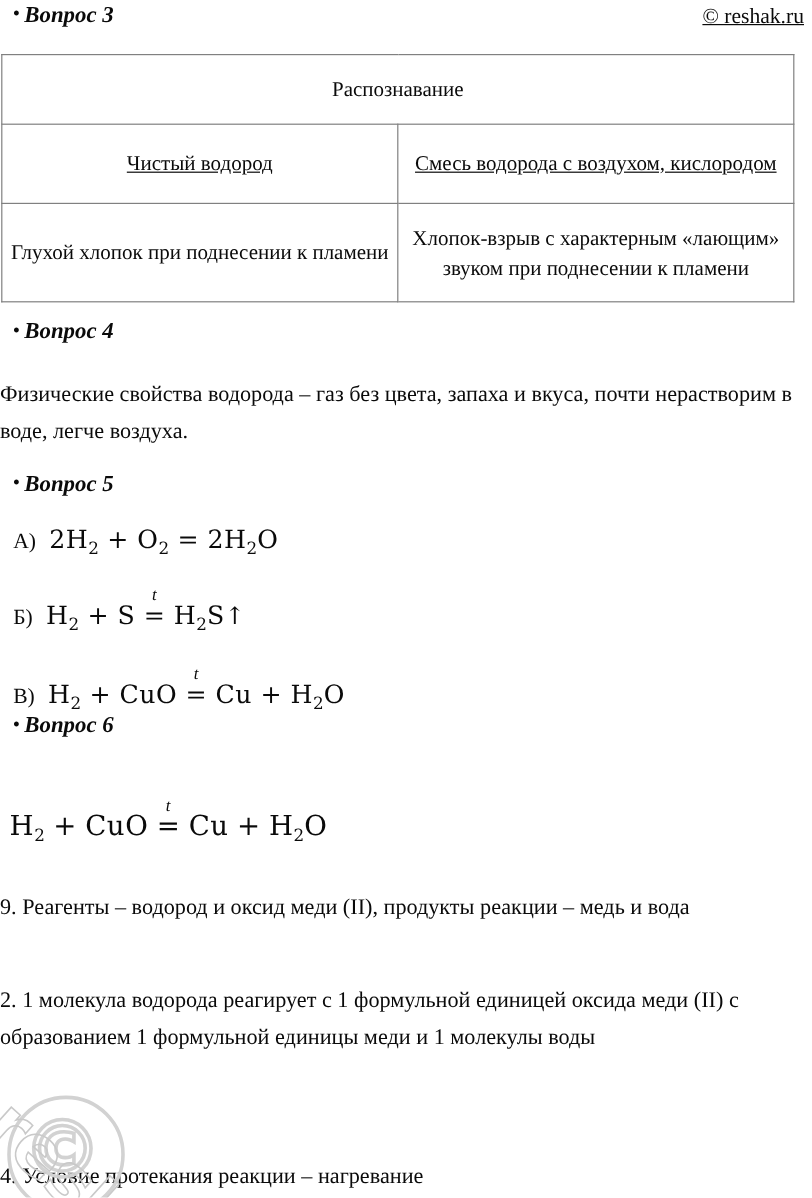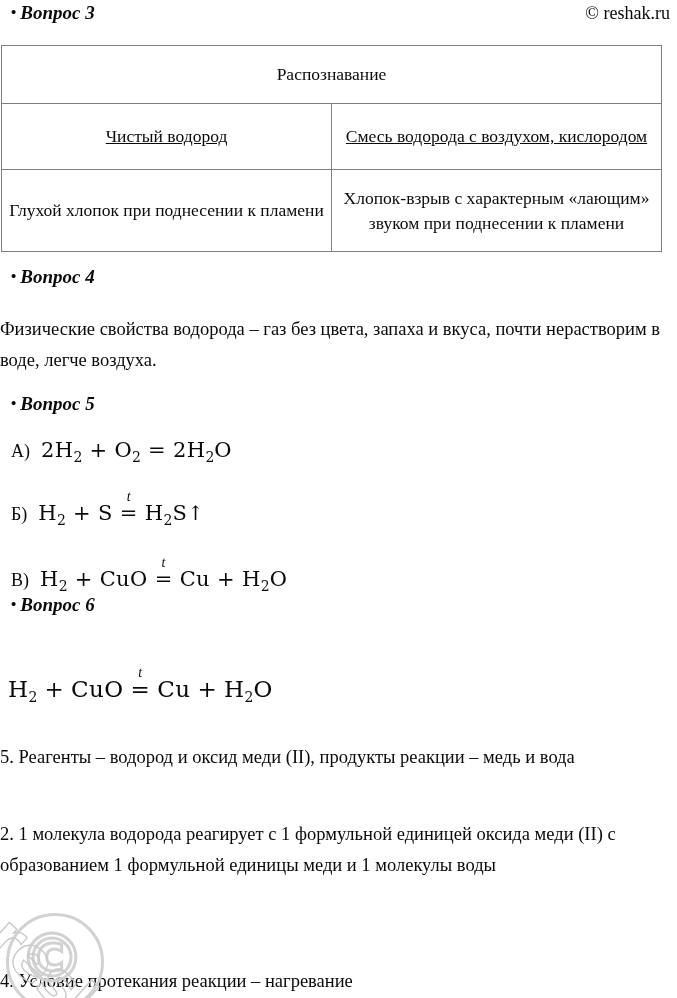--- a/index.html
+++ b/index.html
@@ -51,20 +51,21 @@
     top: 0px;
   }
   .copyright {
     position: absolute;
     right: 7px;
     top: 1px;
     font-size: 18px;
     line-height: 24px;
     font-family: "Liberation Serif", "DejaVu Serif", serif;
     white-space: nowrap;
+    text-decoration: underline;
   }
 
   
   .tbl {
     position: absolute;
     left: 1px;
     top: 45px;
     width: 661px;
     border-collapse: collapse;
     table-layout: fixed;
@@ -241,21 +242,21 @@
   <div class="eq-row eq-c">
     <span class="eq-label">В)</span><span class="formula"><span>H</span><span class="sub">2</span><span class="op">+</span><span>CuO</span><span class="eq-t"><span class="tmark">t</span><span>=</span></span><span>Cu</span><span class="op">+</span><span>H</span><span class="sub">2</span><span>O</span></span>
   </div>
 
   <div class="qheading heading-6"><span class="bullet">•</span><span>Вопрос 6</span></div>
 
   <div class="eq-row eq-q6">
     <span class="formula" style="font-size:23px;"><span>H</span><span class="sub">2</span><span class="op">+</span><span>CuO</span><span class="eq-t"><span class="tmark">t</span><span>=</span></span><span>Cu</span><span class="op">+</span><span>H</span><span class="sub">2</span><span>O</span></span>
   </div>
 
-  <div class="para ans-1">5. Реагенты – водород и оксид меди (II), продукты реакции – медь и вода</div>
+  <div class="para ans-1">9. Реагенты – водород и оксид меди (II), продукты реакции – медь и вода</div>
   <div class="para ans-2">2. 1 молекула водорода реагирует с 1 формульной единицей оксида меди (II) с образованием 1 формульной единицы меди и 1 молекулы воды</div>
   <div class="para ans-4">4. Условие протекания реакции – нагревание</div>
 
   <div class="watermark">
     <div class="wm-circle"></div>
     <div class="wm-c-letter">©</div>
     <div class="wm-text">reshak.ru</div>
   </div>
 
 </div>

